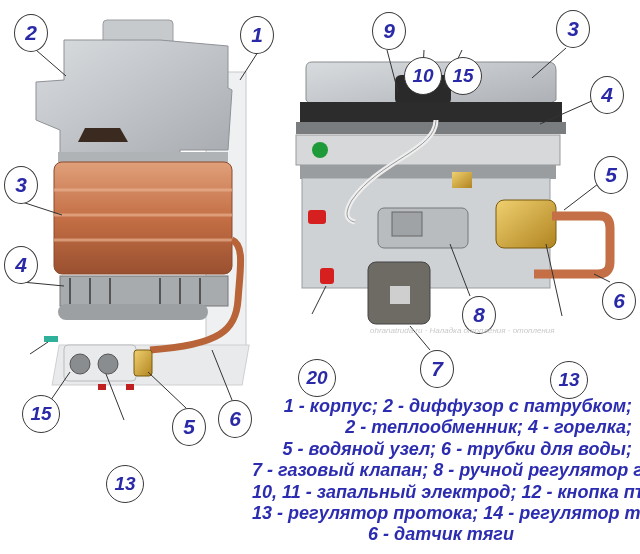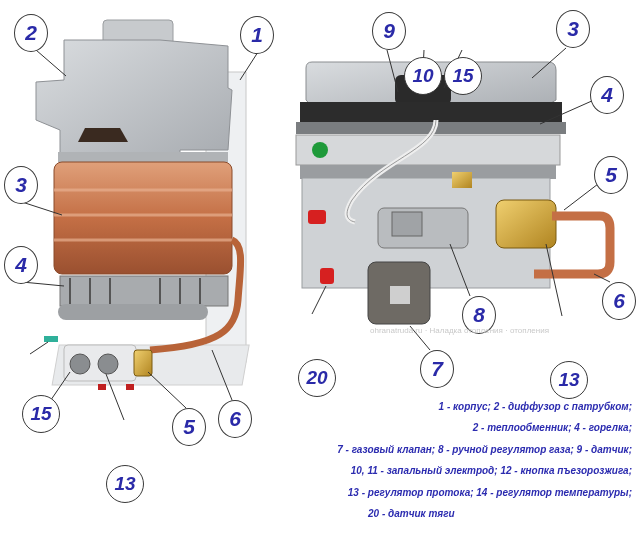--- a/index.html
+++ b/index.html
@@ -4,23 +4,23 @@
 <style>
   html,body{margin:0;padding:0;background:#ffffff;}
   body{width:640px;height:554px;position:relative;overflow:hidden;font-family:"Liberation Sans",sans-serif;}
   .stage{position:absolute;left:0;top:0;width:640px;height:554px;}
   svg.art{position:absolute;left:0;top:0;}
   .callout{position:absolute;width:34px;height:38px;border:1px solid #3a3a3a;border-radius:50%;
     background:#ffffff;display:flex;align-items:center;justify-content:center;
     color:#2a2aa8;font-weight:bold;font-style:italic;font-size:21px;box-sizing:border-box;}
   .callout.wide{width:38px;font-size:19px;margin-top:45px;}
   .legend{position:absolute;right:8px;top:396px;width:380px;text-align:right;
-    color:#2c2cb0;font-weight:bold;font-style:italic;font-size:10px;line-height:21.4px;}
+    color:#2c2cb0;font-weight:bold;font-style:italic;font-size:18px;line-height:21.4px;}
   .legend .ln{display:block;white-space:nowrap;}
-  .watermark{position:absolute;left:370px;top:326px;color:#c9c9c9;font-size:8px;white-space:nowrap;}
+  .watermark{position:absolute;left:370px;top:326px;color:#c9c9c9;font-size:8px;white-space:nowrap;font-style:italic;}
 </style>
 </head>
 <body>
 
 <div class="stage">
 
   <svg class="art" width="640" height="554" viewBox="0 0 640 554">
     <defs>
       <linearGradient id="cu" x1="0" y1="0" x2="0" y2="1">
         <stop offset="0" stop-color="#e0a07a"></stop>
@@ -151,18 +151,19 @@
   <div class="callout wide" style="left:550px;top:316px">13</div>
   <div class="callout" style="left:462px;top:296px">8</div>
   <div class="callout wide" style="left:298px;top:314px">20</div>
   <div class="callout" style="left:420px;top:350px">7</div>
 
   <div class="watermark">ohranatruda.ru · Наладка отопления · отопления</div>
 
   <div class="legend">
     <span class="ln">1 - корпус; 2 - диффузор с патрубком;</span>
     <span class="ln">2 - теплообменник; 4 - горелка;</span>
+    <span class="ln">5 - водяной узел; 6 - трубки для воды;</span>
     <span class="ln">7 - газовый клапан; 8 - ручной регулятор газа; 9 - датчик;</span>
     <span class="ln">10, 11 - запальный  электрод; 12 - кнопка пъезорозжига;</span>
     <span class="ln">13 - регулятор протока; 14 - регулятор температуры;</span>
-    <span class="ln" style="text-align:left;padding-left:116px;">20 - датчик тяги</span>
+    <span class="ln" style="text-align:left;padding-left:116px;">6 - датчик тяги</span>
   </div>
 </div>
 
 </body></html>

